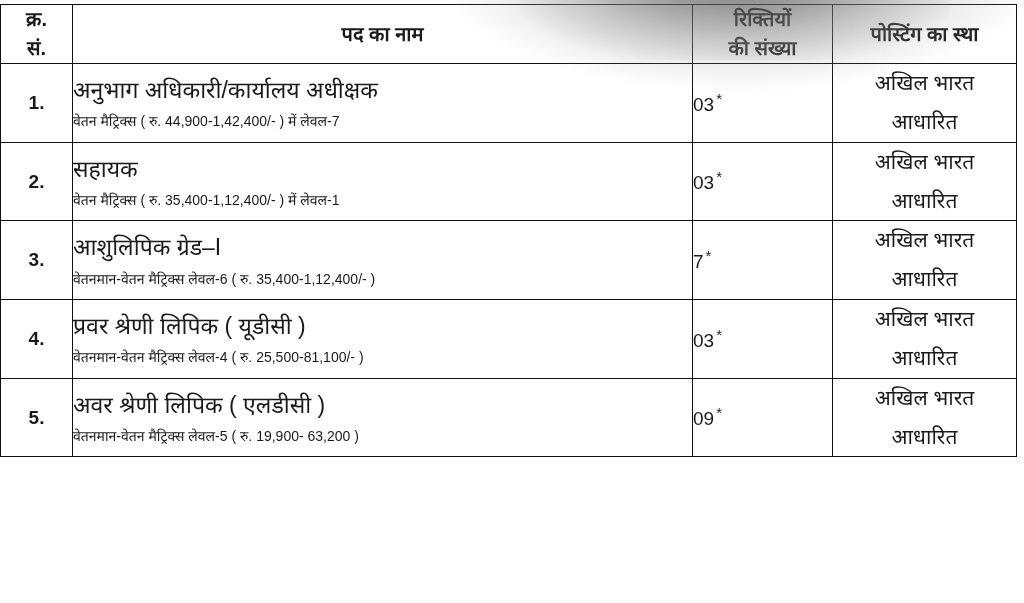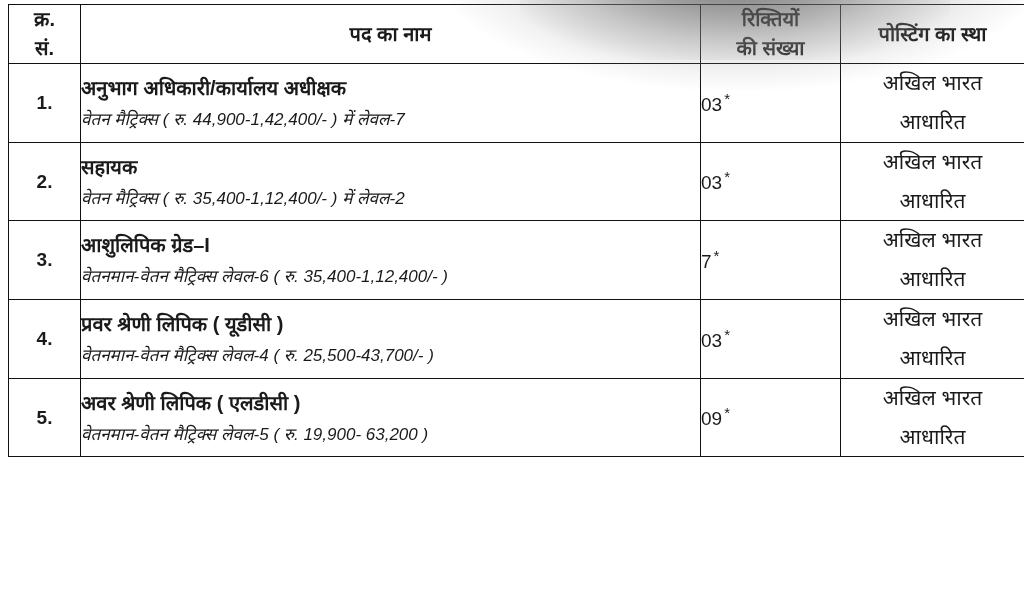--- a/index.html
+++ b/index.html
@@ -35,21 +35,20 @@
     height: 90px;
     background: radial-gradient(ellipse at 50% 0%, rgba(60,60,60,0.55) 0%, rgba(130,130,130,0.25) 55%, rgba(255,255,255,0) 80%);
     pointer-events: none;
     z-index: 6;
   }
 
   table.vac-table {
     border-collapse: collapse;
     table-layout: fixed;
     width: 1016px;
-    margin-left: 8px;
     margin-top: 4px;
     position: relative;
     z-index: 1;
   }
   table.vac-table td {
     border: 1.6px solid #111;
     vertical-align: middle;
     padding: 0;
   }
 
@@ -72,32 +71,31 @@
     font-size: 19px;
     font-weight: bold;
     vertical-align: top;
     padding-top: 12px;
   }
   .post-cell {
     padding: 8px 10px 10px 12px;
     text-align: left;
   }
   .post-title {
-    font-size: 20px;
-    font-weight: bold;
+    font-size: 23px;
+    font-weight: normal;
     line-height: 1.4;
     display: block;
     margin-bottom: 6px;
   }
   .post-sub {
-    font-size: 17px;
+    font-size: 14px;
     font-weight: normal;
     line-height: 1.4;
     display: block;
-    font-style: italic;
   }
   .vac-cell {
     vertical-align: top;
     padding-top: 12px;
     font-size: 19px;
     white-space: nowrap;
   }
   .vac-cell .star {
     font-size: 15px;
     vertical-align: super;
@@ -154,21 +152,21 @@
       <td class="place-cell">
         <span class="l1">अखिल भारत</span>
         <span class="l2">आधारित</span>
       </td>
     </tr>
 
     <tr>
       <td class="sr-cell">2.</td>
       <td class="post-cell">
         <span class="post-title">सहायक</span>
-        <span class="post-sub">वेतन मैट्रिक्स ( रु. 35,400-1,12,400/- ) में लेवल-2</span>
+        <span class="post-sub">वेतन मैट्रिक्स ( रु. 35,400-1,12,400/- ) में लेवल-1</span>
       </td>
       <td class="vac-cell">
         <span>03</span><span class="star">*</span>
       </td>
       <td class="place-cell">
         <span class="l1">अखिल भारत</span>
         <span class="l2">आधारित</span>
       </td>
     </tr>
 
@@ -184,21 +182,21 @@
       <td class="place-cell">
         <span class="l1">अखिल भारत</span>
         <span class="l2">आधारित</span>
       </td>
     </tr>
 
     <tr>
       <td class="sr-cell">4.</td>
       <td class="post-cell">
         <span class="post-title">प्रवर श्रेणी लिपिक ( यूडीसी )</span>
-        <span class="post-sub">वेतनमान-वेतन मैट्रिक्स लेवल-4  ( रु. 25,500-43,700/- )</span>
+        <span class="post-sub">वेतनमान-वेतन मैट्रिक्स लेवल-4  ( रु. 25,500-81,100/- )</span>
       </td>
       <td class="vac-cell">
         <span>03</span><span class="star">*</span>
       </td>
       <td class="place-cell">
         <span class="l1">अखिल भारत</span>
         <span class="l2">आधारित</span>
       </td>
     </tr>
 

